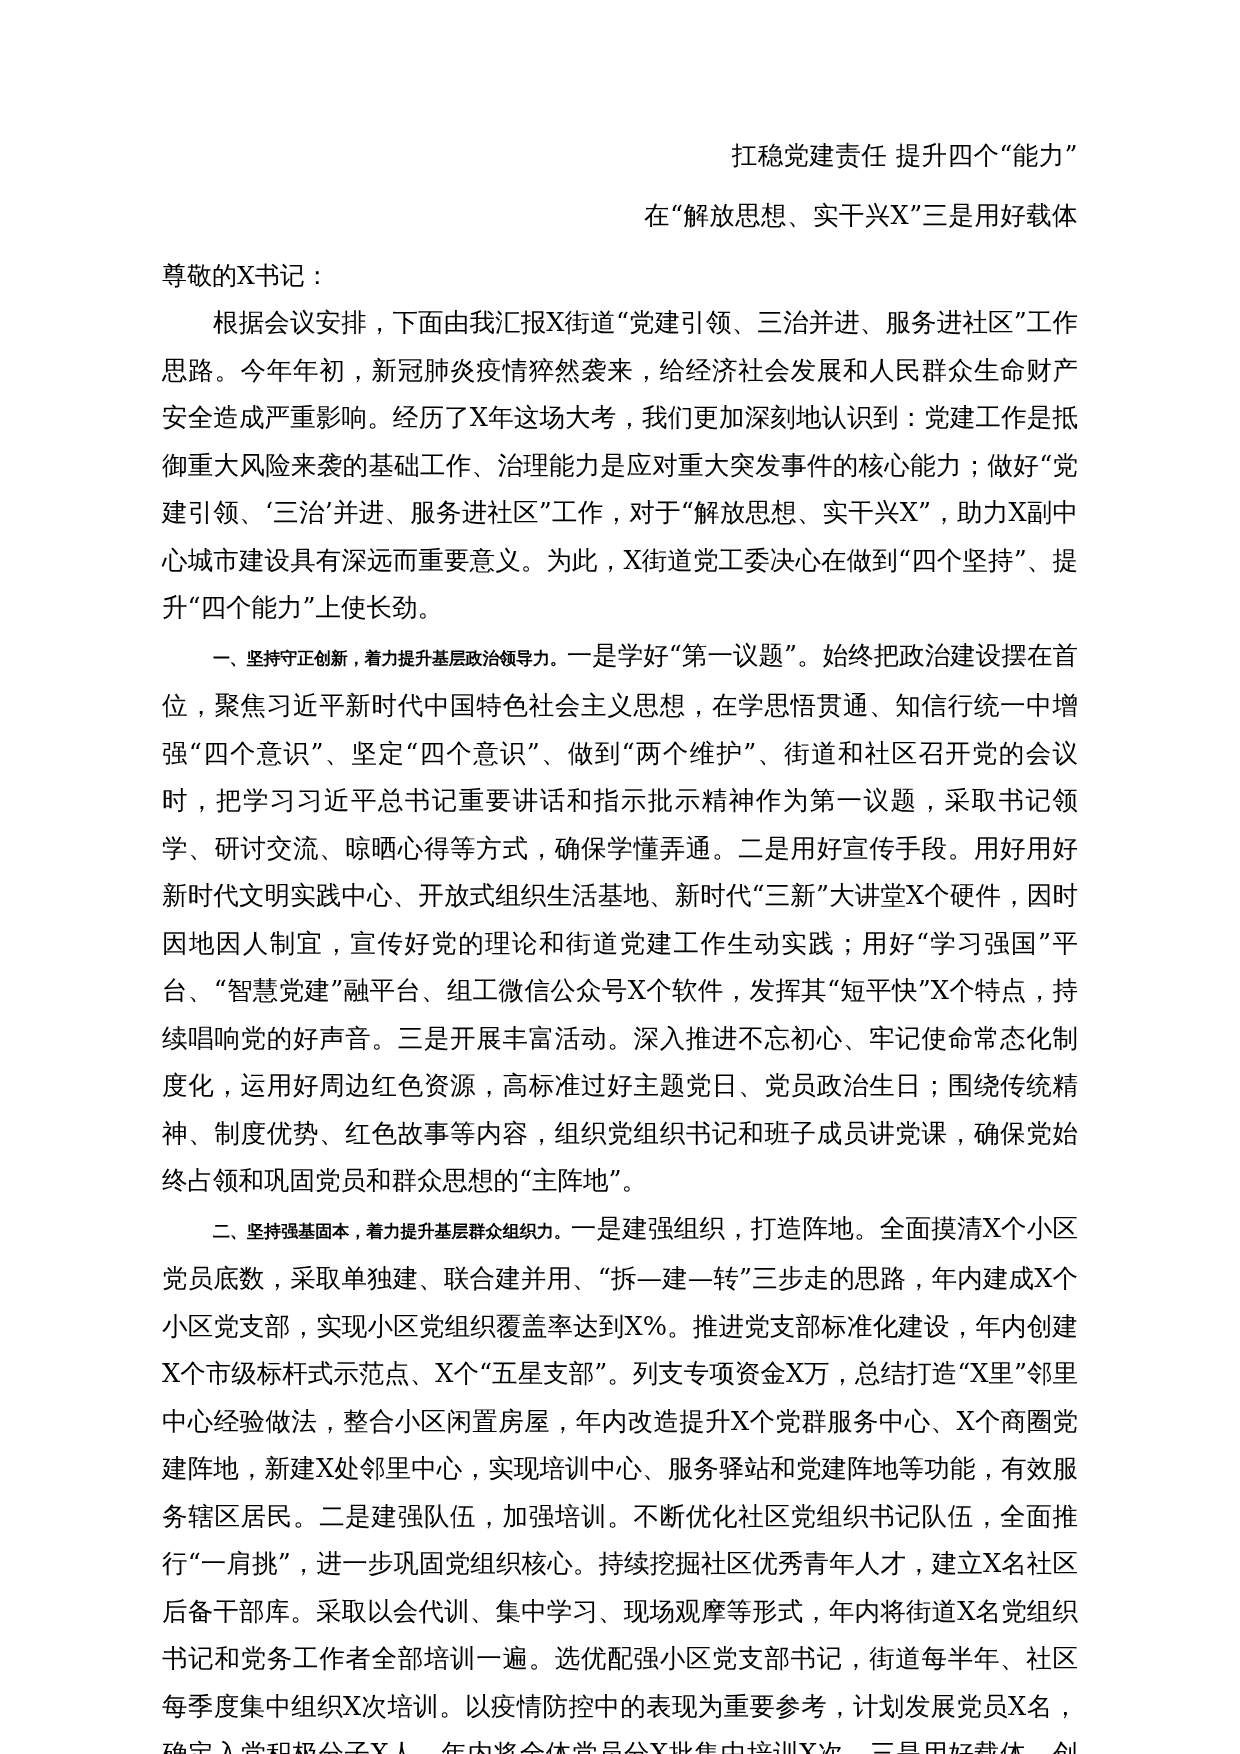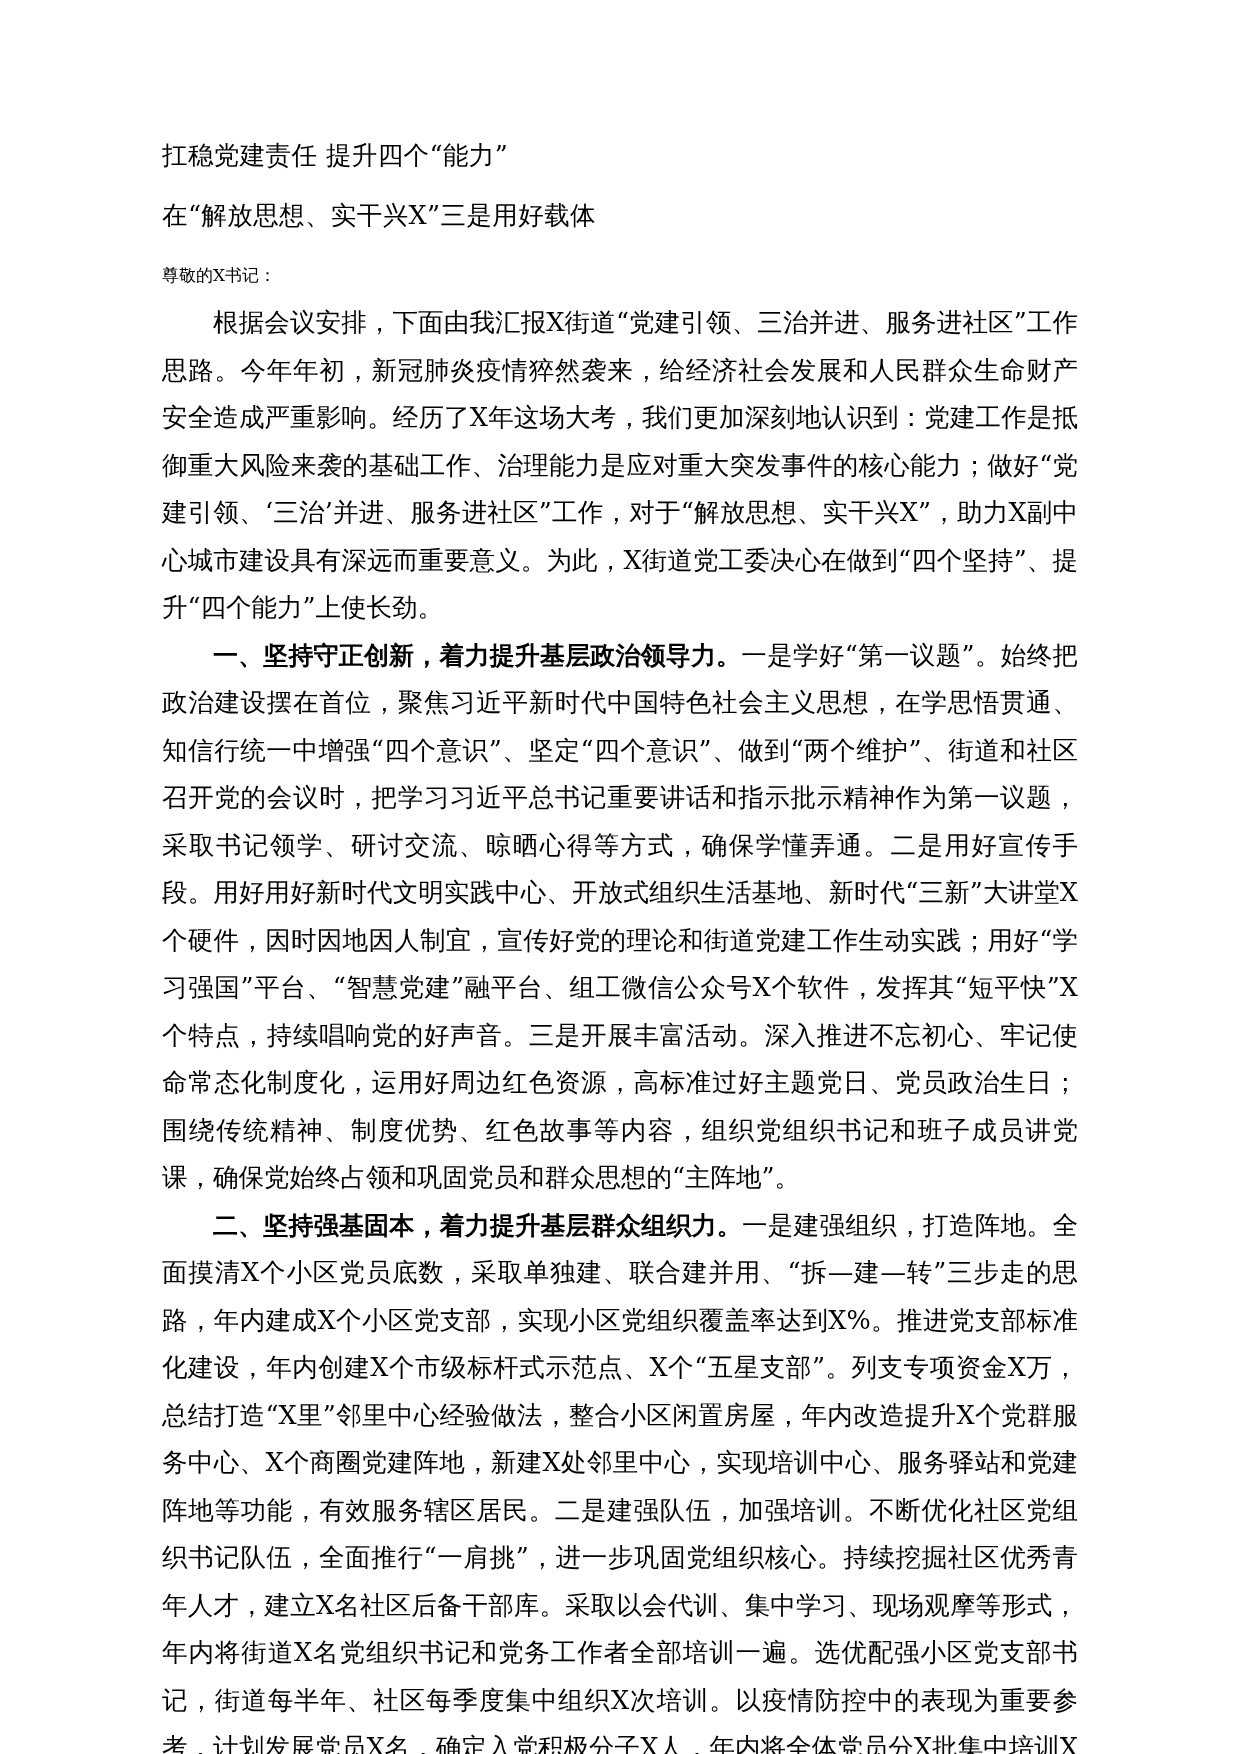--- a/index.html
+++ b/index.html
@@ -21,40 +21,40 @@
     height: 1754px;
     box-sizing: border-box;
     padding: 128px 162px 60px 162px;
     background: #ffffff;
     overflow: hidden;
   }
   .doc-body {
     width: 916px;
   }
   .title-line {
-    text-align: left;
+    text-align: right;
     font-size: 25.5px;
     line-height: 54px;
     letter-spacing: 0.4px;
     font-weight: 400;
     margin: 0;
     white-space: nowrap;
   }
   .title-main {
     margin-bottom: 6px;
   }
   .title-sub {
     margin-bottom: 6px;
   }
   .title-source {
     font-size: 24.5px;
     letter-spacing: -0.1px;
   }
   .salutation {
-    font-size: 17px;
+    font-size: 25px;
     line-height: 47px;
     margin: 10px 0 0 0;
     text-align: left;
   }
   p.para {
     font-size: 25.5px;
     line-height: 47.5px;
     margin: 0;
     text-align: justify;
     text-align-last: left;
@@ -63,21 +63,21 @@
   }
   p.para.indent {
     text-indent: 2em;
   }
   p.para + p.para {
     margin-top: 0;
   }
   .sec-head {
     font-weight: 700;
     font-family: "DejaVu Sans", "Liberation Sans", sans-serif;
-    font-size: 25px;
+    font-size: 17px;
     letter-spacing: -0.2px;
   }
 </style>
 </head>
 <body>
 
 <div class="page">
   <div class="doc-body">
 
     <h1 class="title-line title-main">扛稳党建责任 提升四个“能力”</h1>

